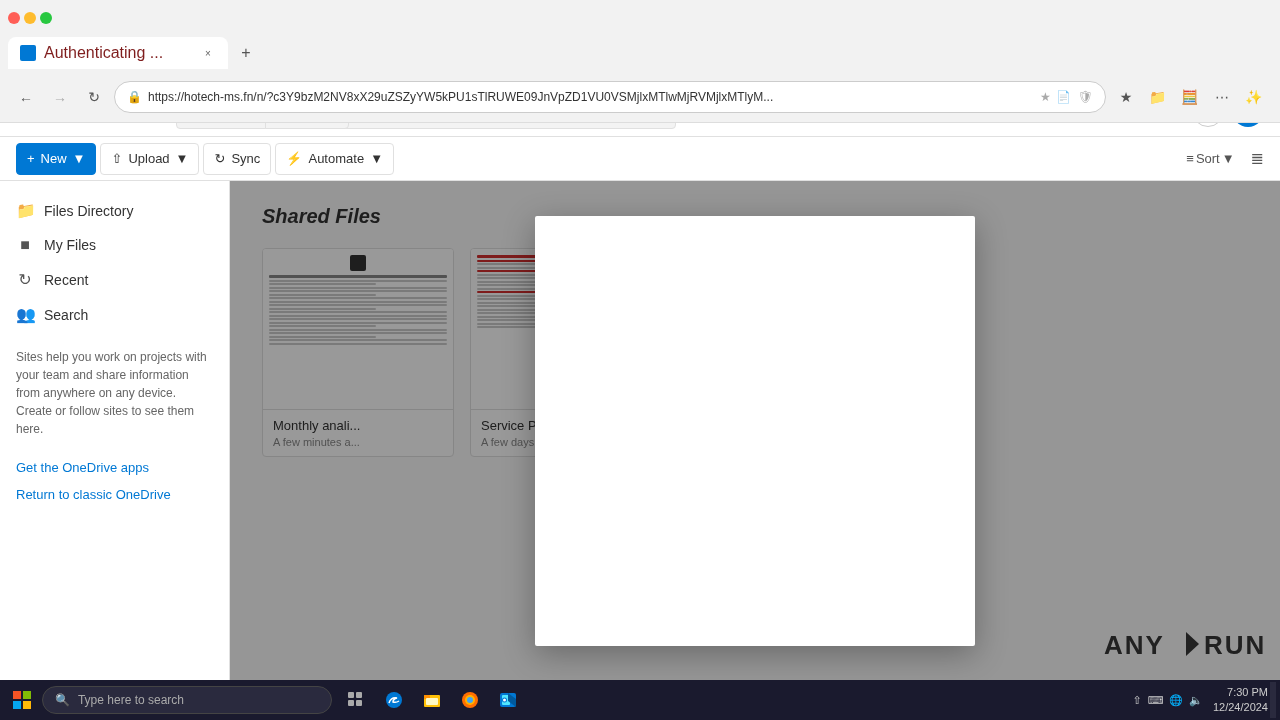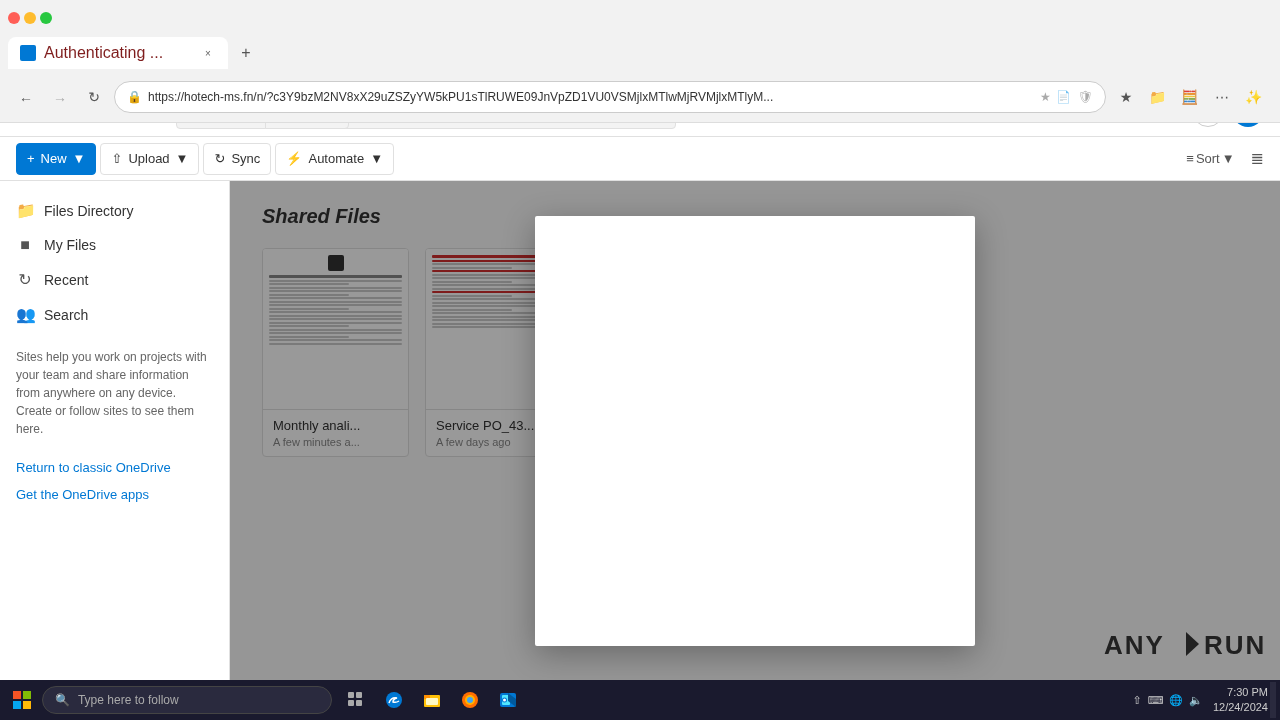--- a/index.html
+++ b/index.html
@@ -351,21 +351,21 @@
       font-style: italic;
     }
 
     .files-grid {
       display: flex;
       gap: 16px;
       flex-wrap: wrap;
     }
 
     .file-card {
-      width: 147px;
+      width: 192px;
       border: 1px solid #e0e0e0;
       border-radius: 4px;
       background: white;
       overflow: hidden;
       cursor: pointer;
     }
 
     .file-thumbnail {
       width: 100%;
       height: 160px;
@@ -641,22 +641,22 @@
         </div>
       </div>
 
       <div class="sidebar-section">
         <div class="sidebar-text-block">Sites help you work on projects with your team and share information from anywhere on any device. Create or follow sites to see them here.</div>
       </div>
 
       <div style="flex:1;"></div>
 
       <div class="sidebar-section">
+        <a class="sidebar-link">Get the OneDrive apps</a>
         <a class="sidebar-link">Return to classic OneDrive</a>
-        <a class="sidebar-link">Get the OneDrive apps</a>
       </div>
     </div>
 
     <div class="main-content">
       <div class="section-title">Shared Files</div>
       <div class="files-grid">
 
         <div class="file-card">
           <div class="file-thumbnail">
             <div style="width:100%;height:100%;background:white;padding:6px;overflow:hidden;">
@@ -744,21 +744,21 @@
   <div class="taskbar-start">
     <svg width="18" height="18" viewBox="0 0 18 18">
       <rect x="0" y="0" width="8" height="8" fill="#f35325"></rect>
       <rect x="10" y="0" width="8" height="8" fill="#81bc06"></rect>
       <rect x="0" y="10" width="8" height="8" fill="#05a6f0"></rect>
       <rect x="10" y="10" width="8" height="8" fill="#ffba08"></rect>
     </svg>
   </div>
   <div class="taskbar-search">
     <span style="color:#aaa;">🔍</span>
-    <span>Type here to follow</span>
+    <span>Type here to search</span>
   </div>
   <div class="taskbar-pinned">
     <div class="taskbar-app">
       <svg width="18" height="18" viewBox="0 0 18 18">
         <rect x="1" y="1" width="6" height="6" rx="1" fill="#aaa"></rect>
         <rect x="9" y="1" width="6" height="6" rx="1" fill="#aaa"></rect>
         <rect x="1" y="9" width="6" height="6" rx="1" fill="#aaa"></rect>
         <rect x="9" y="9" width="6" height="6" rx="1" fill="#aaa"></rect>
       </svg>
     </div>

